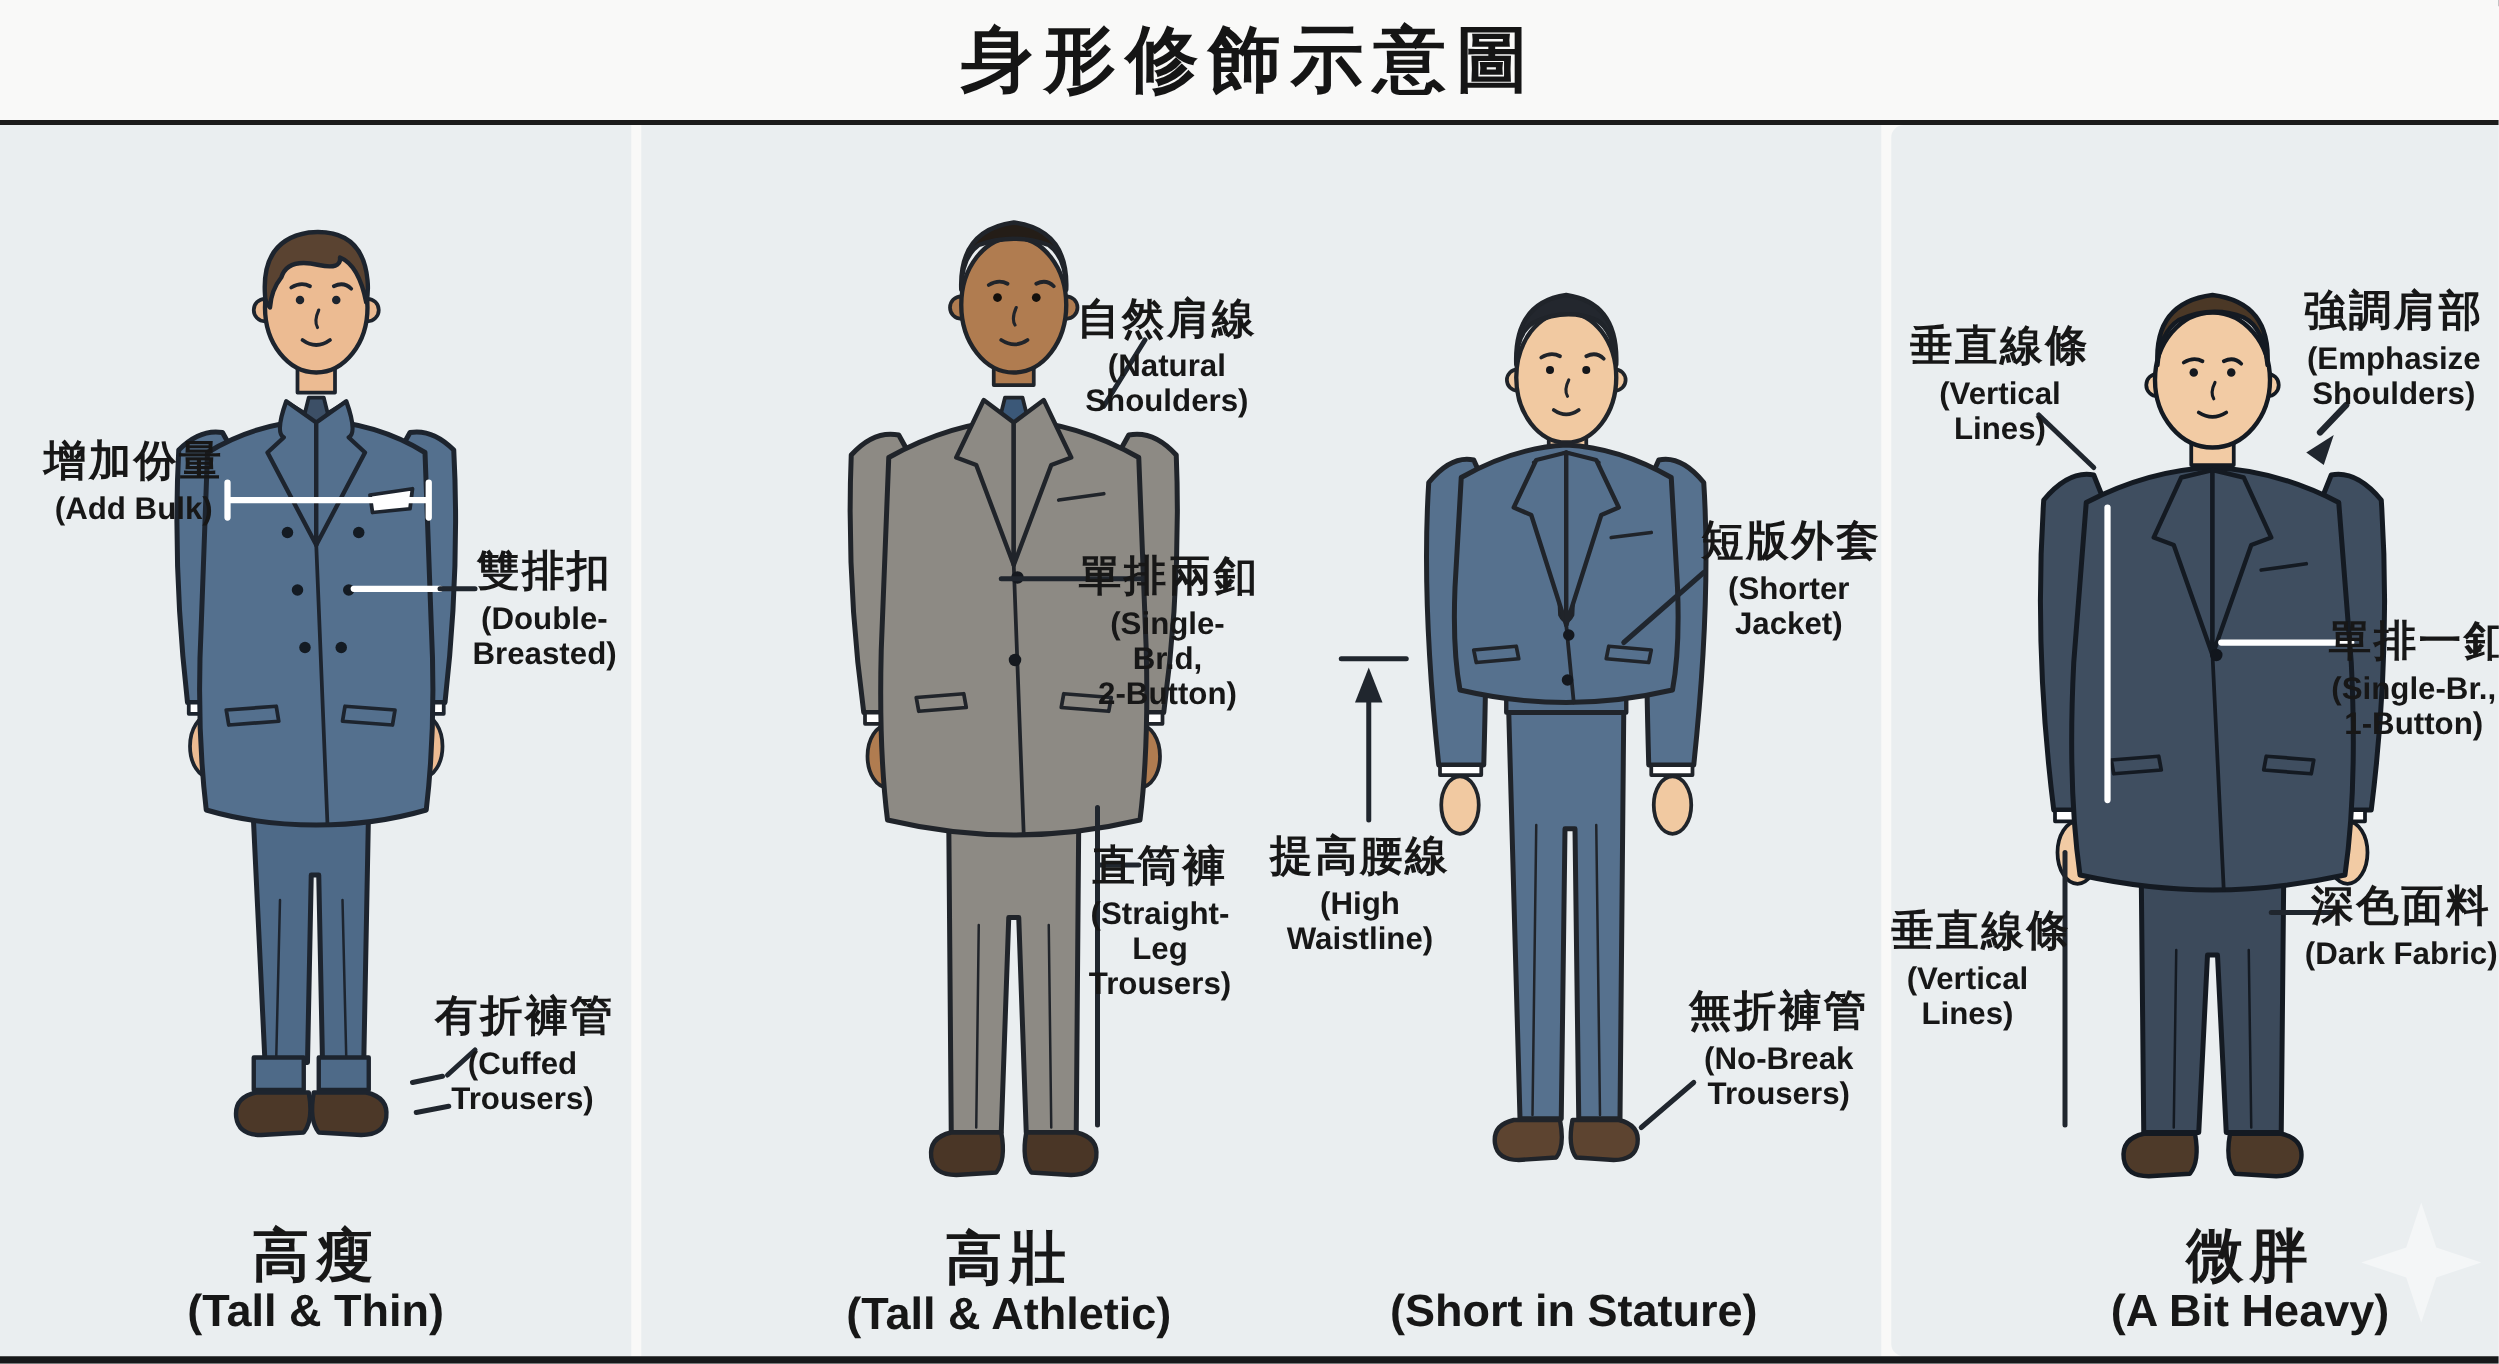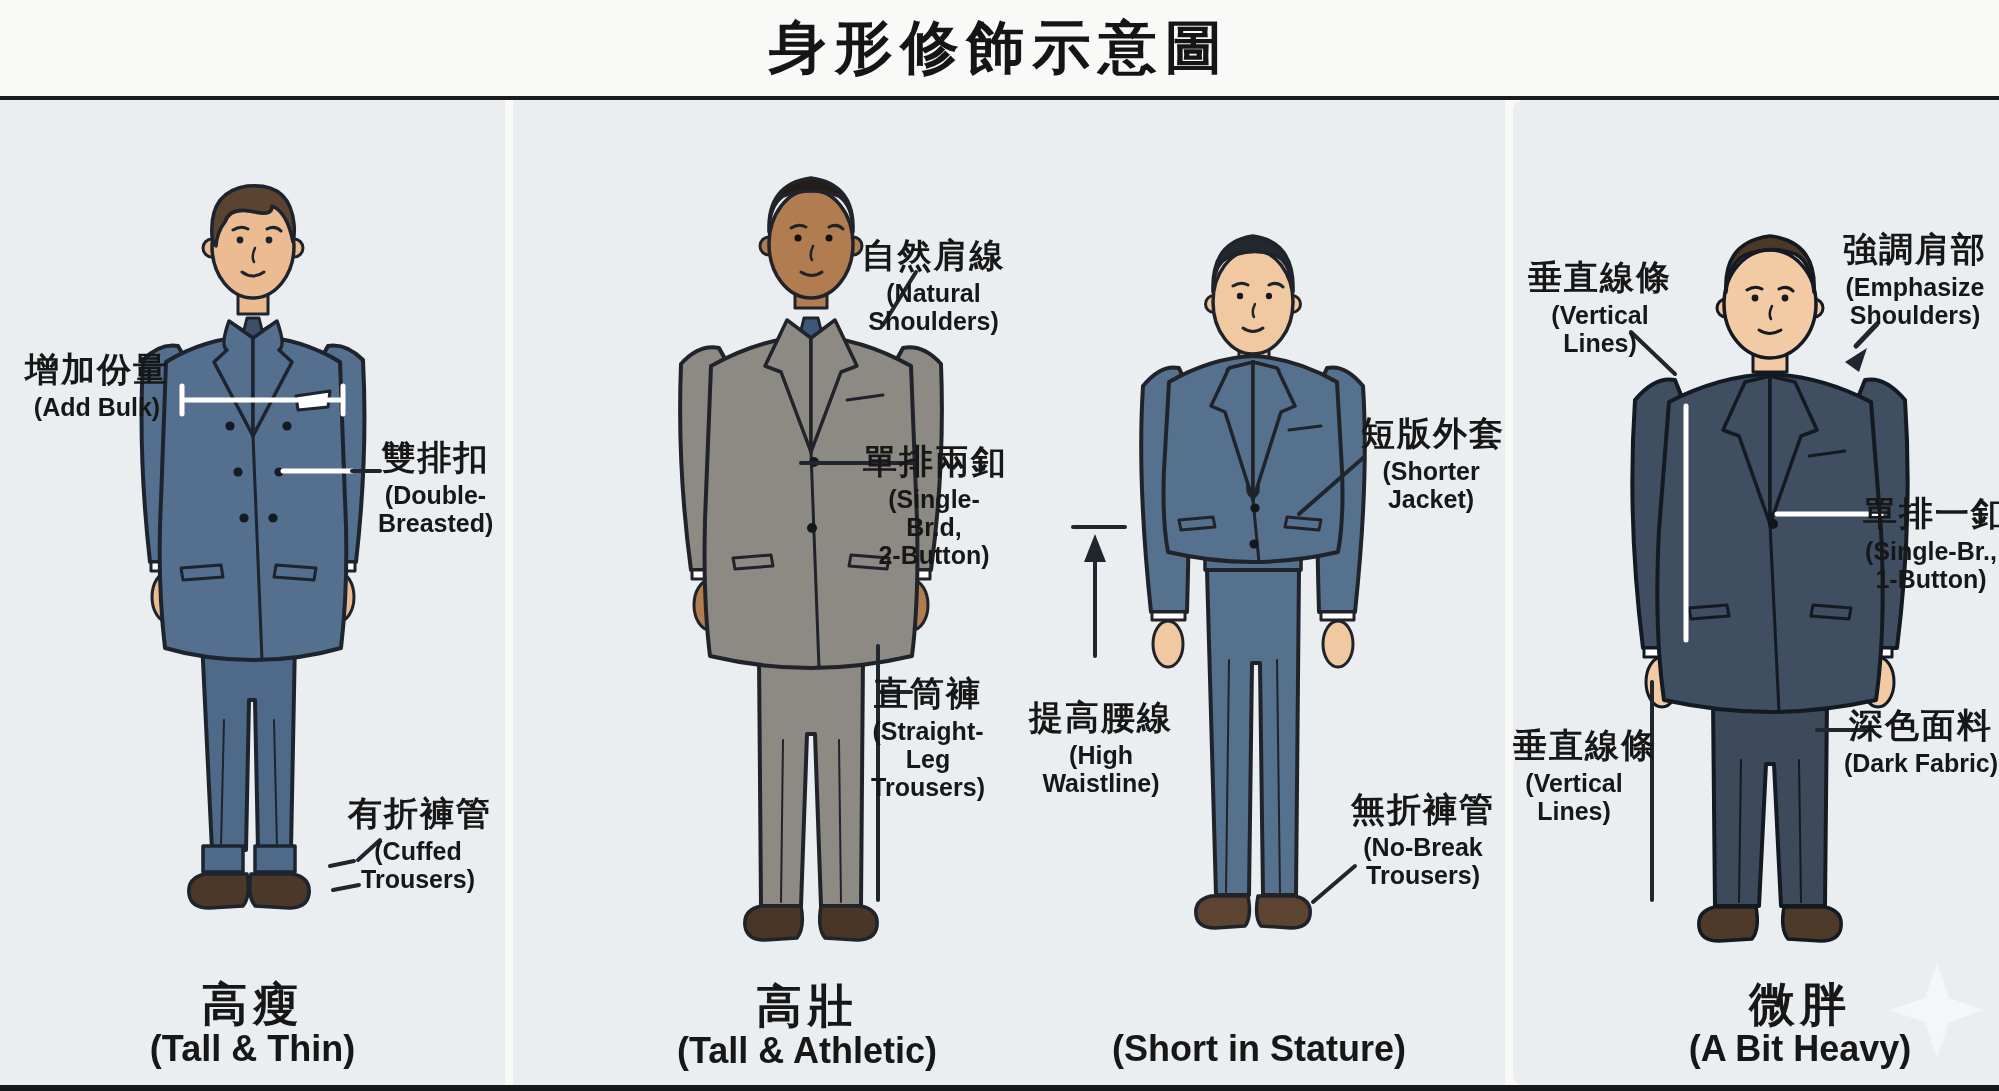--- a/index.html
+++ b/index.html
@@ -88,21 +88,21 @@
 
       <g stroke="#ffffff" stroke-width="5" stroke-linecap="round" fill="none">
         <path d="M182 300 H343 M182 286 V314 M343 286 V314"></path>
         <path d="M283 371 H352"></path>
       </g>
       <g stroke="#20262e" stroke-width="4" stroke-linecap="round" fill="none">
         <path d="M352 371 H380"></path>
         <path d="M330 766 l24 -5 M333 790 l26 -5 M358 760 L380 740"></path>
       </g>
     </svg>
-    <div class="lab" style="left:17px;top:252px;width:160px;">
+    <div class="lab" style="left:27px;top:252px;width:160px;">
       <div class="zh">增加份量</div>
       <div class="en">(Add Bulk)</div>
     </div>
     <div class="lab" style="left:378px;top:340px;width:115px;">
       <div class="zh">雙排扣</div>
       <div class="en">(Double-
 Breasted)</div>
     </div>
     <div class="lab" style="left:348px;top:696px;width:140px;">
       <div class="zh">有折褲管</div>
@@ -225,21 +225,21 @@
         <path d="M82 446 V556"></path>
         <path d="M300 802 L342 766"></path>
       </g>
       <polygon points="82,434 71,462 93,462" fill="#20262e"></polygon>
     </svg>
     <div class="lab" style="left:348px;top:316px;width:140px;">
       <div class="zh">短版外套</div>
       <div class="en">(Shorter
 Jacket)</div>
     </div>
-    <div class="lab" style="left:13px;top:568px;width:150px;margin-top:32px;">
+    <div class="lab" style="left:0;top:568px;width:150px;">
       <div class="zh">提高腰線</div>
       <div class="en">(High
 Waistline)</div>
     </div>
     <div class="lab" style="left:334px;top:692px;width:152px;">
       <div class="zh">無折褲管</div>
       <div class="en">(No-Break
 Trousers)</div>
     </div>
     <div class="caption" style="top:874px;height:110px;">

